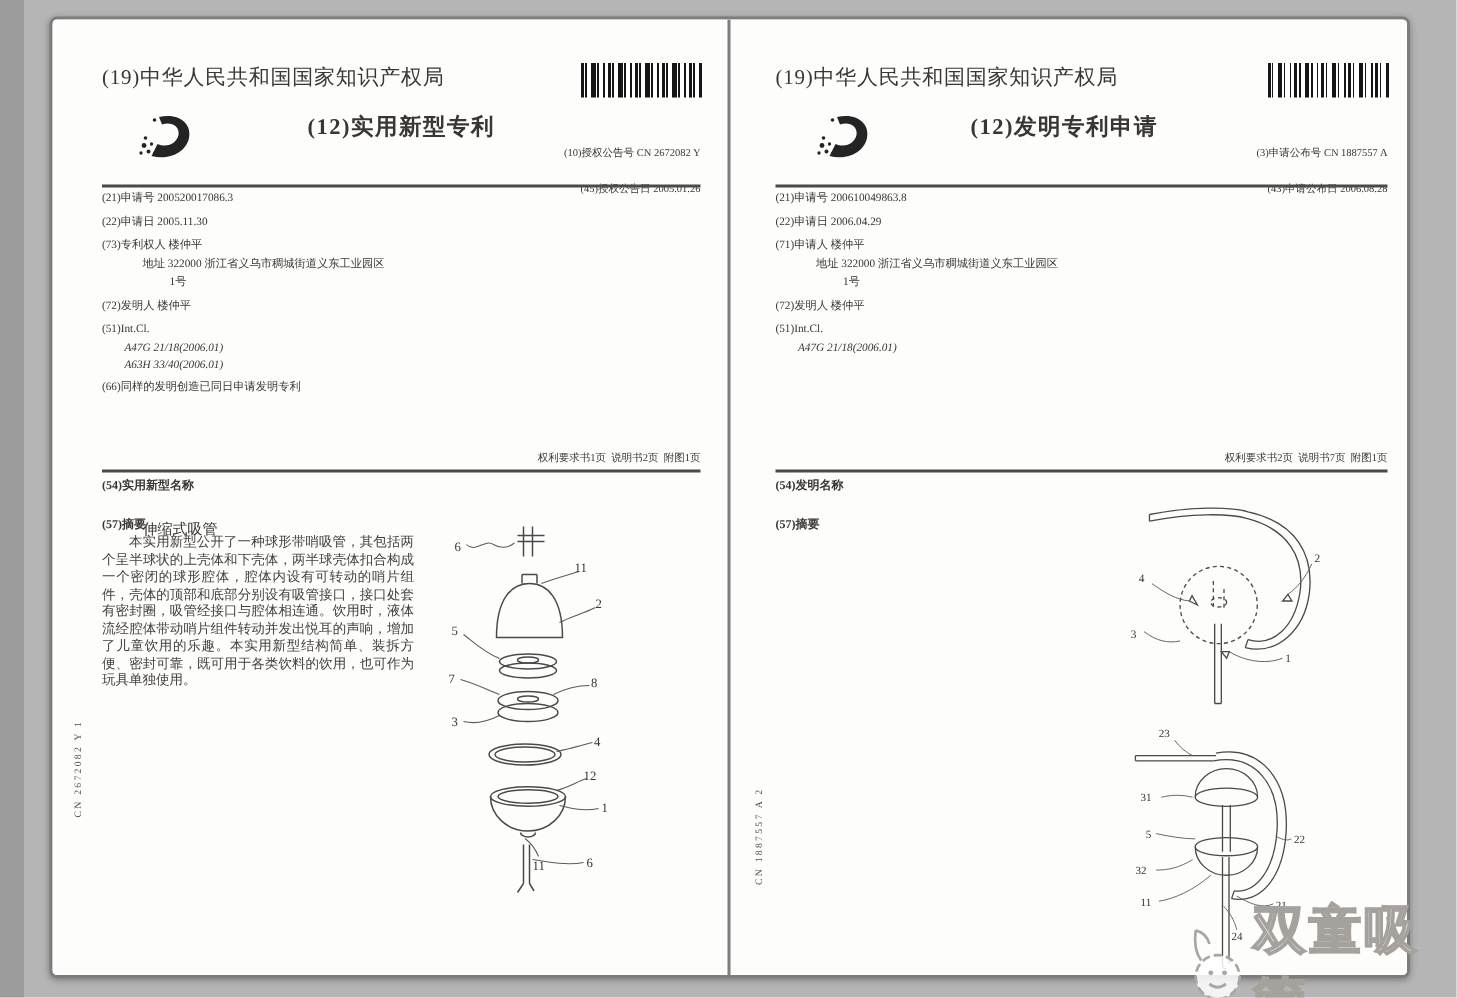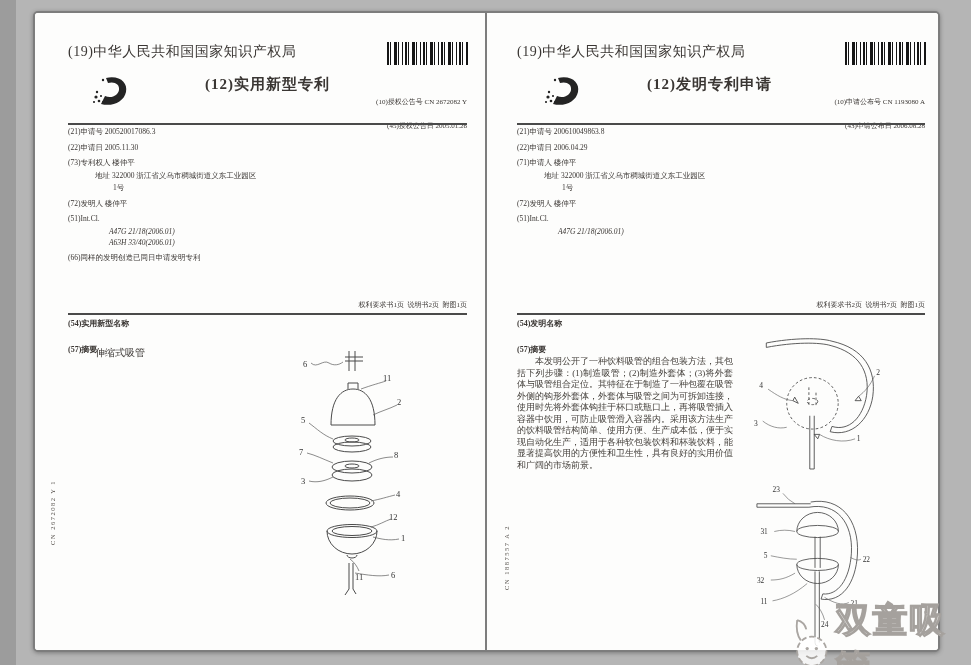--- a/index.html
+++ b/index.html
@@ -39,21 +39,21 @@
   .pub2{top:108px;}
   .rule{position:absolute;border-top:2px solid #4a4a4a;}
   .page-left .rule{left:33px;width:399px;}
   .page-right .rule{left:30px;width:408px;}
   .rule1{top:110px;}
   .rule2{top:300px;}
   .bib{position:absolute;left:33px;font-size:7.5px;white-space:pre;}
   .page-right .bib{left:30px;}
   .ind1{margin-left:27px;}
   .ind2{margin-left:45px;}
-  .ipc{margin-left:41px;font-style:italic;}
+  .ipc{margin-left:15px;font-style:italic;}
   .y0{top:114px;}.y1{top:130px;}.y2{top:145px;}.y3{top:158px;}.y4{top:170px;}
   .y5{top:186px;}.y6{top:201px;}.y7{top:214px;}.y8{top:225px;}.y9{top:240px;}
   .claims{position:absolute;top:287px;font-size:7px;white-space:pre;}
   .page-left .claims{right:18px;}
   .page-right .claims{right:13px;}
   .sec{position:absolute;font-size:8px;font-weight:bold;}
   .page-left .sec{left:33px;}
   .page-right .sec{left:30px;}
   .s54{top:305px;}
   .s57{top:331px;}
@@ -125,20 +125,21 @@
     <div class="bib y6">(51)Int.Cl.</div>
     <div class="bib y7 ipc">A47G 21/18(2006.01)</div>
     <div class="bib y8 ipc">A63H 33/40(2006.01)</div>
     <div class="bib y9">(66)同样的发明创造已同日申请发明专利</div>
 
     <div class="claims">权利要求书1页  说明书2页  附图1页</div>
     <div class="rule rule2"></div>
     <div class="sec s54">(54)实用新型名称</div>
     <div class="name54">伸缩式吸管</div>
     <div class="sec s57">(57)摘要</div>
+    <div class="abstract">本实用新型公开了一种球形带哨吸管，其包括两个呈半球状的上壳体和下壳体，两半球壳体扣合构成一个密闭的球形腔体，腔体内设有可转动的哨片组件，壳体的顶部和底部分别设有吸管接口，接口处套有密封圈，吸管经接口与腔体相连通。饮用时，液体流经腔体带动哨片组件转动并发出悦耳的声响，增加了儿童饮用的乐趣。本实用新型结构简单、装拆方便、密封可靠，既可用于各类饮料的饮用，也可作为玩具单独使用。</div>
 
     <svg class="fig figA" width="115" height="258" viewBox="0 0 115 258">
 
       <path d="M54,8 v20 M60,8 v20 M50,14 h18 M50,18 h18"></path>
 
       <path d="M53,40 h10 M53,40 v6 M63,40 v6"></path>
       <path d="M36,82 C36,56 46,46 58,46 C70,46 80,56 80,82 Z"></path>
 
       <ellipse cx="57" cy="98" rx="19" ry="5"></ellipse>
         <ellipse cx="57" cy="104" rx="19" ry="5"></ellipse>
@@ -195,38 +196,37 @@
       <path d="M16,5 C30,2 38,10 36,19 C34,29 22,34 11,31 L15,23 C22,26 28,22 29,17 C30,11 24,8 18,10 Z" fill="#242424"></path>
       <circle cx="6" cy="24" r="1.6" fill="#242424"></circle>
         <circle cx="9" cy="28" r="1.3" fill="#242424"></circle>
       <circle cx="4" cy="29" r="1.1" fill="#242424"></circle>
         <circle cx="11" cy="23" r="1.1" fill="#242424"></circle>
       <circle cx="7" cy="19" r="1.2" fill="#242424"></circle>
         <circle cx="13" cy="29" r="1.0" fill="#242424"></circle>
       <circle cx="13" cy="7" r="1.2" fill="#242424"></circle>
     </svg>
     <div class="doc-type">(12)发明专利申请</div>
-    <div class="pub pub1">(10)申请公布号 CN 1193080 A</div>
+    <div class="pub pub1">(3)申请公布号 CN 1887557 A</div>
     <div class="pub pub2">(43)申请公布日 2006.08.28</div>
     <div class="rule rule1"></div>
 
     <div class="bib y0">(21)申请号 200610049863.8</div>
     <div class="bib y1">(22)申请日 2006.04.29</div>
     <div class="bib y2">(71)申请人 楼仲平</div>
     <div class="bib y3 ind1">地址 322000 浙江省义乌市稠城街道义东工业园区</div>
     <div class="bib y4 ind2">1号</div>
     <div class="bib y5">(72)发明人 楼仲平</div>
     <div class="bib y6">(51)Int.Cl.</div>
     <div class="bib y7 ipc">A47G 21/18(2006.01)</div>
 
     <div class="claims">权利要求书2页  说明书7页  附图1页</div>
     <div class="rule rule2"></div>
     <div class="sec s54">(54)发明名称</div>
     <div class="sec s57">(57)摘要</div>
-    <div class="abstract">本发明公开了一种饮料吸管的组合包装方法，其包括下列步骤：(1)制造吸管；(2)制造外套体；(3)将外套体与吸管组合定位。其特征在于制造了一种包覆在吸管外侧的钩形外套体，外套体与吸管之间为可拆卸连接，使用时先将外套体钩挂于杯口或瓶口上，再将吸管插入容器中饮用，可防止吸管滑入容器内。采用该方法生产的饮料吸管结构简单、使用方便、生产成本低，便于实现自动化生产，适用于各种软包装饮料和杯装饮料，能显著提高饮用的方便性和卫生性，具有良好的实用价值和广阔的市场前景。</div>
 
     <svg class="fig figB" width="142" height="148" viewBox="0 0 160 165">
       <path d="M24,16 C55,10 85,10 98,14 C134,22 148,46 144,76 C140,103 120,122 96,116"></path>
       <path d="M24,21 C55,15 84,15 97,19 C128,27 141,48 137,75 C133,100 117,116 98,110"></path>
       <path d="M96,116 L98,110 M24,16 L24,21"></path>
       <circle class="dash" cx="76" cy="84" r="29"></circle>
       <path class="dash" d="M72,66 v22 M80,72 v14"></path>
       <ellipse class="dash" cx="76" cy="82" rx="6" ry="3.5"></ellipse>
       <path d="M73,98 V158 M78,98 V158 M73,158 h5"></path>
       <path class="leader" d="M26,68 c10,7 18,12 28,13"></path>

